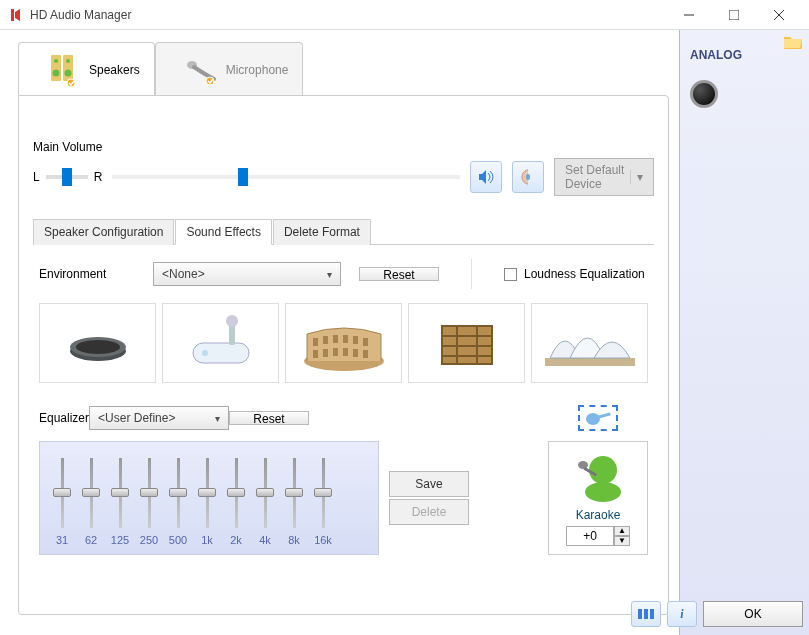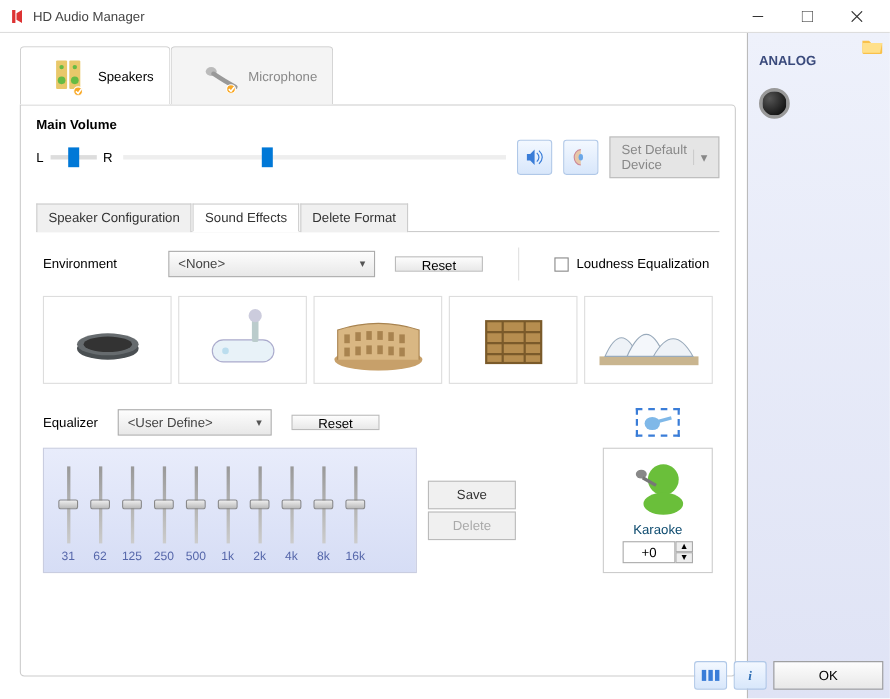--- a/index.html
+++ b/index.html
@@ -15,21 +15,21 @@
 .side-col { width: 130px; background: linear-gradient(#eef1fb,#dfe3f5); border-left: 1px solid #bbb; position: relative; padding: 18px 10px; }
 
 .device-tabs { display: flex; }
 .device-tab { display: flex; align-items: center; gap: 8px; padding: 10px 14px 8px 28px; border: 1px solid #ccc; border-bottom: none; background: #fff; border-radius: 4px 4px 0 0; }
 .device-tab.inactive { background: #f4f4f4; color: #888; }
 .device-tab .dtab-icon { width: 34px; height: 34px; display: flex; align-items: center; justify-content: center; }
 
 .panel { border: 1px solid #ccc; background: #fff; padding: 10px 14px; border-radius: 0 4px 4px 4px; height: 520px; }
 
 .volrow { display: flex; align-items: center; gap: 10px; }
-.mainvolume-label { font-weight: bold; margin-bottom: 4px; }
+.mainvolume-label { font-weight: normal; margin-bottom: 4px; margin-top: 34px; }
 .balance { display: flex; align-items: center; gap: 6px; }
 .mini-slider-track { width: 42px; height: 4px; background: #ddd; position: relative; }
 .mini-thumb { position: absolute; top: -7px; left: 16px; width: 10px; height: 18px; background: #0078d7; }
 .main-slider { flex: 1; height: 4px; background: #eee; position: relative; }
 .main-thumb { position: absolute; top: -7px; width: 10px; height: 18px; background: #0078d7; left: 36%; }
 
 .iconbtn { width: 32px; height: 32px; border: 1px solid #b0c8e8; background: linear-gradient(#f3f8ff,#d8e7fb); border-radius: 3px; display: flex; align-items: center; justify-content: center; }
 .setdefault { width: 100px; height: 38px; background: #e5e5e5; border: 1px solid #bbb; color: #888; display: flex; align-items: center; justify-content: space-between; padding: 0 10px; margin-left: auto; }
 .setdefault .chev { border-left: 1px solid #ccc; padding-left: 6px; color: #888; }
 
@@ -44,21 +44,21 @@
 .combo .caret { font-size: 10px; color: #555; }
 .resetbtn { width: 80px; height: 14px; border: 1px solid #bbb; background: linear-gradient(#fdfdfd,#e8e8e8); }
 .divider { width: 1px; height: 30px; background: #e0e0e0; margin: 0 14px; }
 .chk { display: flex; align-items: center; gap: 7px; }
 .chkbox { width: 13px; height: 13px; border: 1px solid #888; background: #fff; }
 
 .env-presets { display: flex; gap: 6px; margin-top: 14px; }
 .preset { flex: 1; height: 80px; border: 1px solid #ddd; display: flex; align-items: center; justify-content: center; background: #fff; }
 
 .eq-section { margin-top: 22px; }
-.eqrow { display: flex; align-items: center; gap: 18px; }
+.eqrow { display: flex; align-items: center; gap: 0; }
 .guitarbox { width: 40px; height: 26px; border: 2px dashed #3a7dd8; display: flex; align-items: center; justify-content: center; margin-left: auto; margin-right: 30px; }
 
 .eq-main { display: flex; gap: 10px; margin-top: 10px; }
 .eq-sliders { display: flex; gap: 9px; background: linear-gradient(#e8ecfb,#d6ddf5); border: 1px solid #c9cde0; padding: 16px 12px 6px 12px; width: 340px; }
 .eqband { display: flex; flex-direction: column; align-items: center; gap: 6px; }
 .vtrack { width: 20px; height: 70px; position: relative; display: flex; align-items: center; justify-content: center; }
 .vrail { width: 3px; height: 70px; background: linear-gradient(#999,#ccc); }
 .vthumb { position: absolute; width: 18px; height: 9px; background: linear-gradient(#eee,#bbb); border: 1px solid #888; border-radius: 2px; top: 30px; }
 .bandlabel { color: #5566aa; font-size: 11px; }
 

